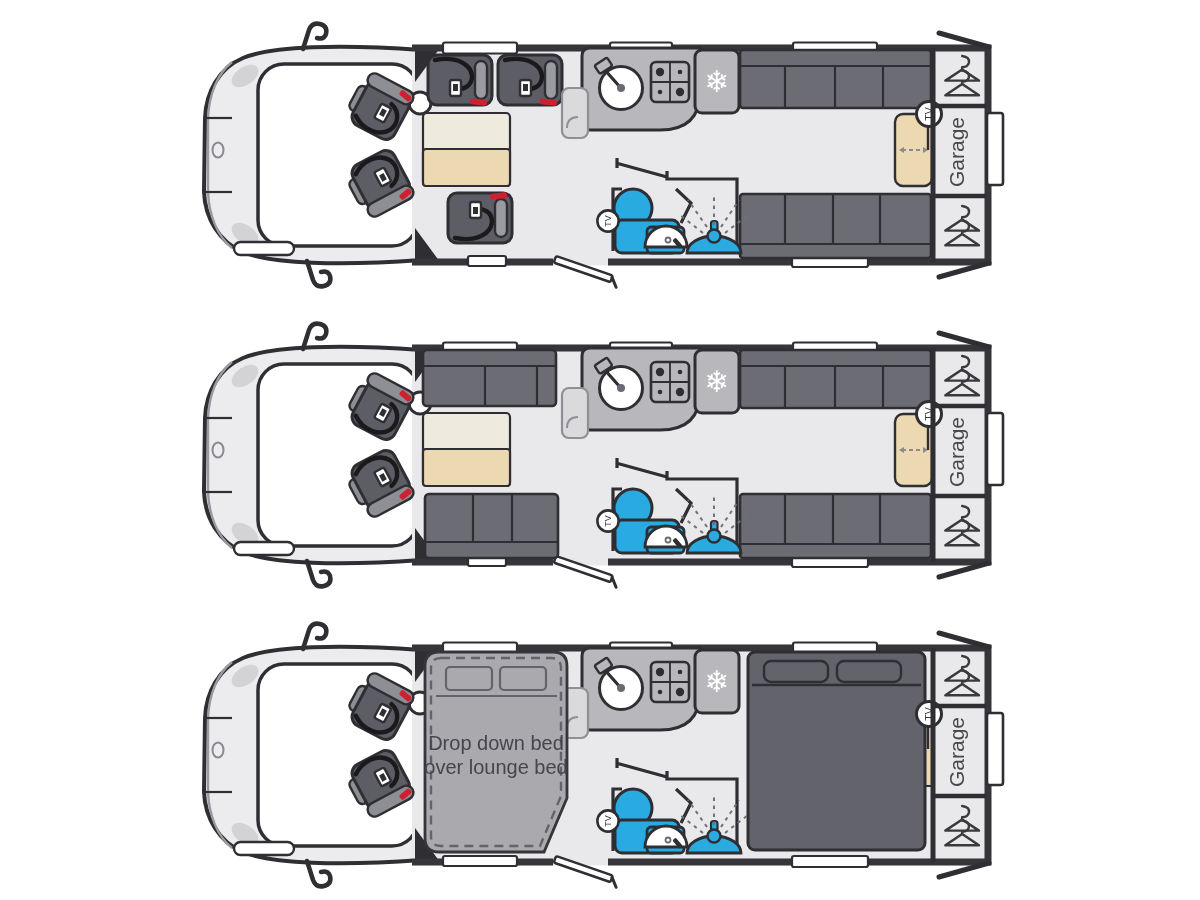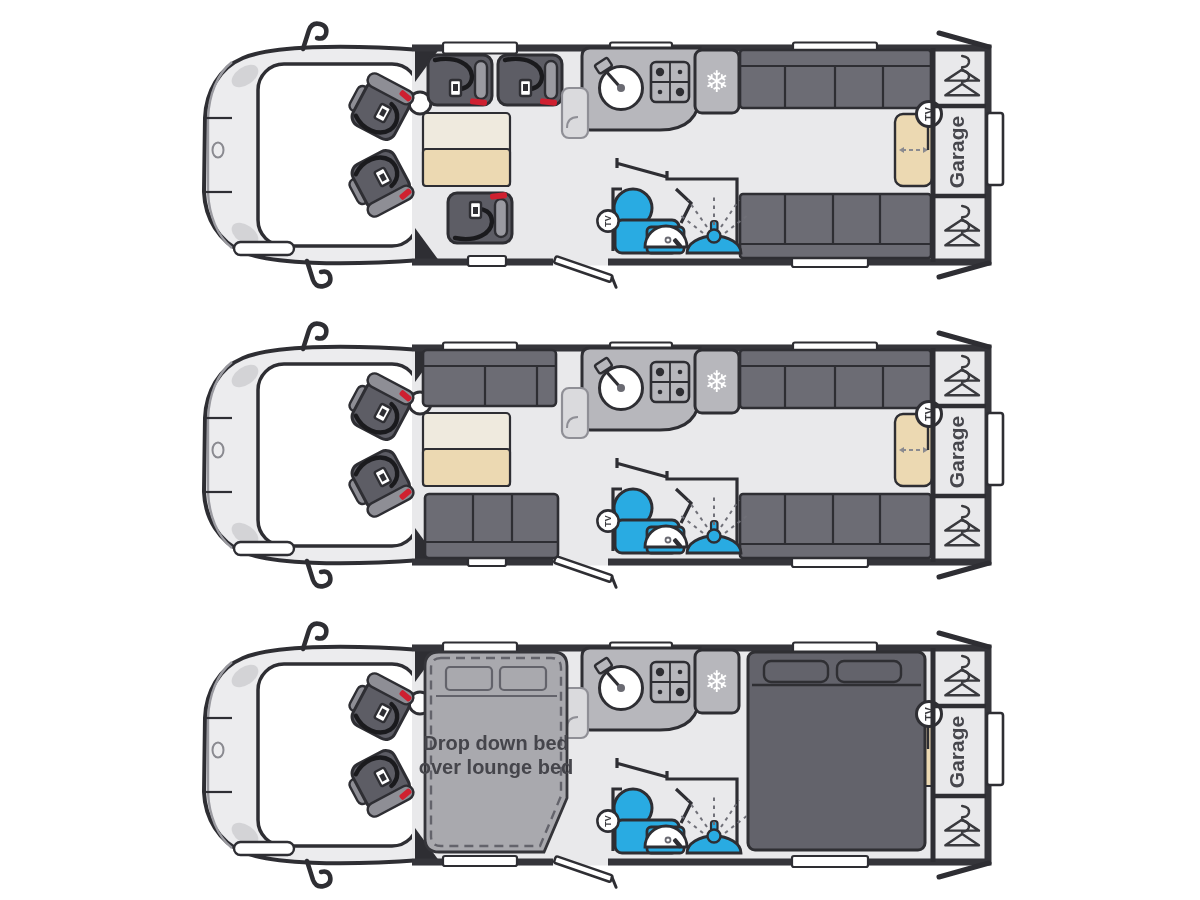--- a/index.html
+++ b/index.html
@@ -1,17 +1,17 @@
 <!DOCTYPE html>
 <html><head>
 <meta charset="utf-8">
 <style>
   html,body{margin:0;padding:0;background:#ffffff;}
   body{width:1200px;height:900px;font-family:"Liberation Sans", sans-serif;}
-  .plan{width:1160px;height:300px;position:relative;font-weight:bold;}
+  .plan{width:1160px;height:300px;position:relative;}
   .plan svg{display:block;width:1200px;height:300px;}
   svg text{font-family:"Liberation Sans", sans-serif;}
   .snow{font-family:"DejaVu Sans", sans-serif;}
 </style>
 </head>
 <body>
 
 <svg width="0" height="0" style="position:absolute" aria-hidden="true">
   <defs>
 

